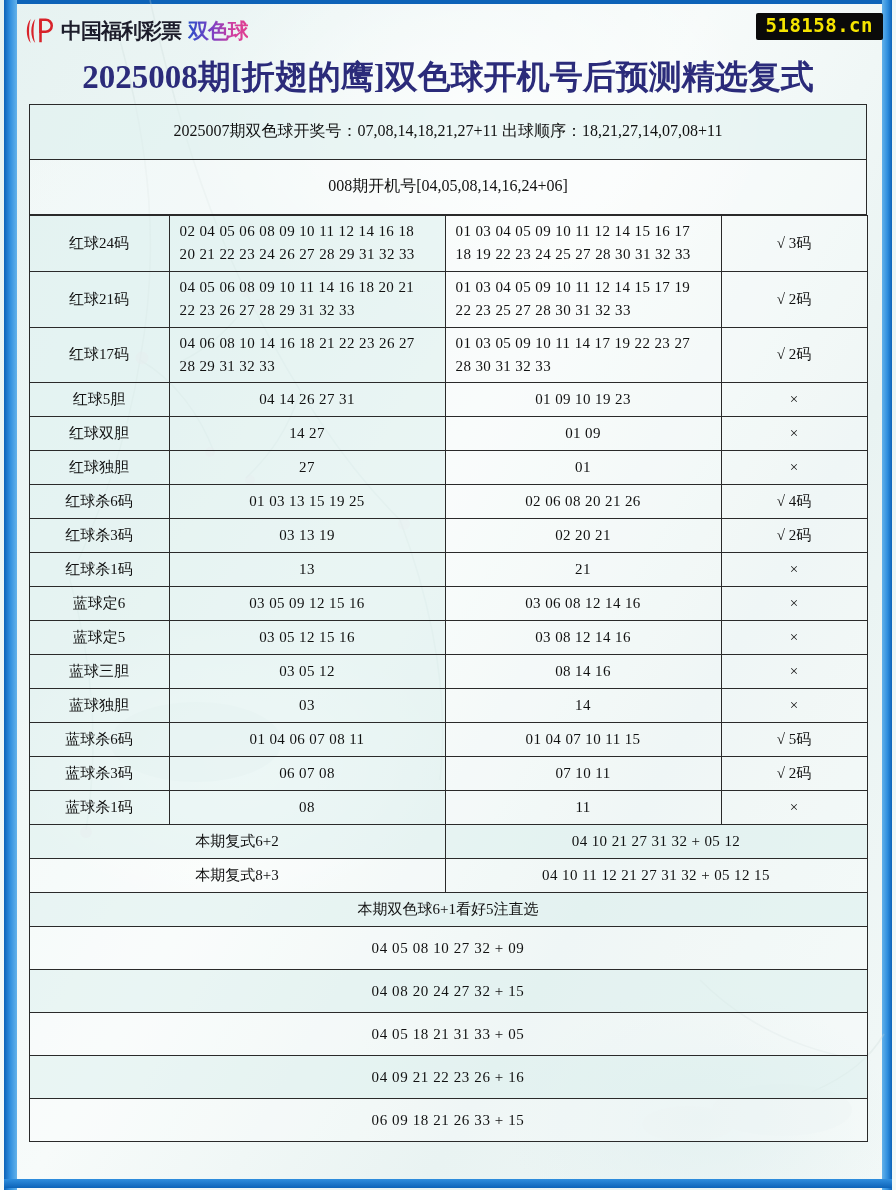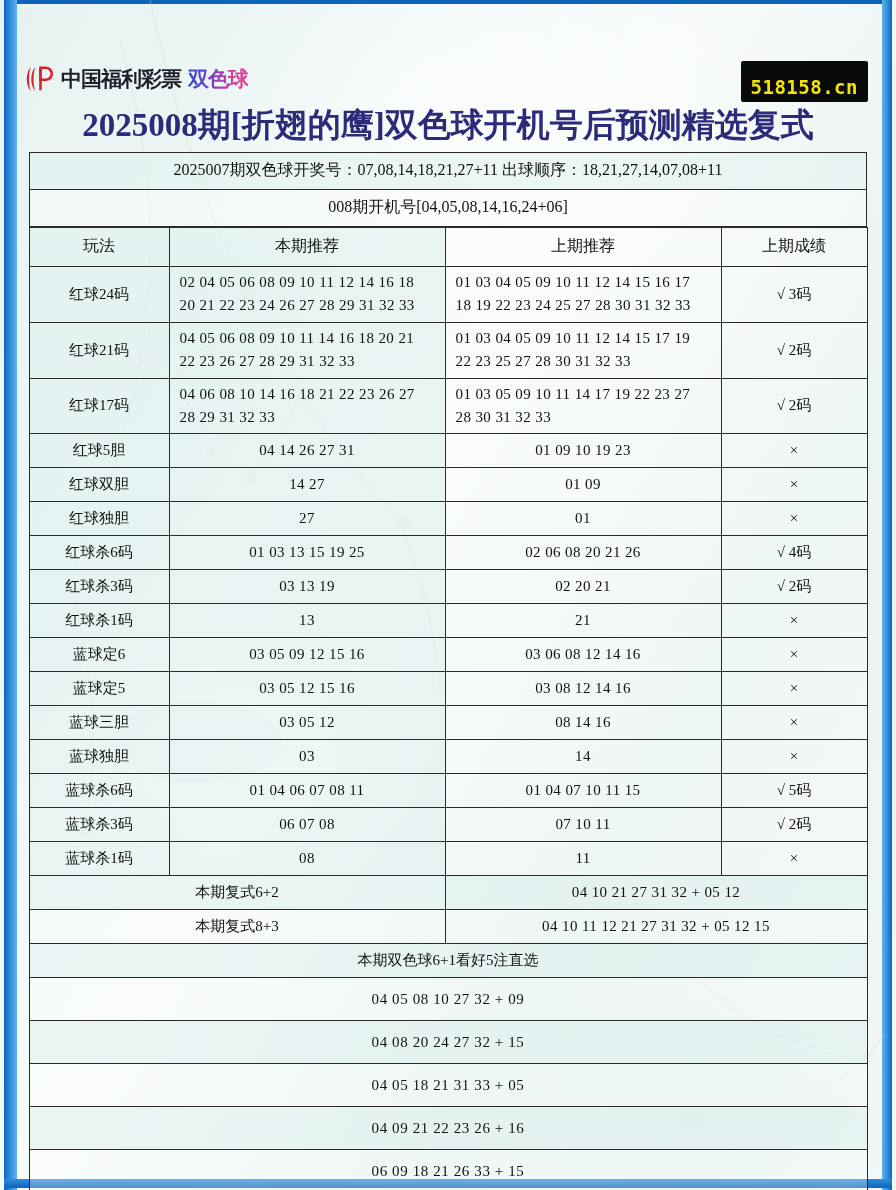--- a/index.html
+++ b/index.html
@@ -23,45 +23,45 @@
   .rail-right{right:4px;top:0;width:10px;height:1190px;background:linear-gradient(270deg,#0d63b8 0%,#2f8ede 45%,#63b2ea 100%);}
   .rail-top{left:4px;top:0;width:888px;height:4px;background:#0d63b8;}
   .rail-bottom{left:4px;bottom:2px;width:888px;height:9px;background:linear-gradient(180deg,#2f8ede 0%,#0d63b8 100%);}
 
   
   .texture{position:absolute;inset:0;pointer-events:none;opacity:.5;}
 
   .content{position:absolute;left:0;top:0;width:896px;}
 
   
-  .header{position:relative;height:58px;margin-top:48px;}
+  .header{position:relative;height:58px;}
   .logo{position:absolute;left:24px;top:16px;display:flex;align-items:center;gap:7px;}
   .logo-mark{width:30px;height:30px;position:relative;}
   .logo-cn{font-family:"DejaVu Sans","Liberation Sans",sans-serif;
       font-size:21px;font-weight:bold;color:#1d1d2b;letter-spacing:-1px;}
   .logo-ssq{font-family:"DejaVu Sans","Liberation Sans",sans-serif;
       font-size:21px;font-weight:bold;letter-spacing:-1px;
       background:linear-gradient(90deg,#2b4fc8 0%,#7a3fc4 40%,#d13fa0 75%,#e0408f 100%);
       -webkit-background-clip:text;background-clip:text;color:transparent;}
-  .badge{position:absolute;right:28px;top:13px;background:#0a0a0a;
-      padding:15px 10px 4px;border-radius:2px;}
+  .badge{position:absolute;right:13px;top:13px;background:#0a0a0a;
+      padding:1px 10px 4px;border-radius:2px;}
   .badge span{font-family:"DejaVu Sans Mono","Liberation Mono",monospace;
       font-size:19px;font-weight:bold;color:#f5e400;letter-spacing:.5px;}
 
   
   .title{text-align:center;font-size:33px;font-weight:bold;color:#2b2b7a;
       letter-spacing:0px;line-height:1.08;padding:2px 0 8px;
       font-family:"Liberation Serif","DejaVu Serif",serif;}
 
   
   .tbl{border-collapse:collapse;margin:0 auto;width:838px;
        table-layout:fixed;background:rgba(255,255,255,.12);}
   .tbl td,.tbl th{border:1px solid #2a2a2a;padding:0;}
   .info-row td{height:30px;text-align:center;font-size:16px;color:#111;
-      padding:3px 6px;font-family:"Liberation Serif","DejaVu Serif",serif;}
+      padding:12px 6px;font-family:"Liberation Serif","DejaVu Serif",serif;}
   .maintbl{border-collapse:collapse;margin:0 auto;width:838px;table-layout:fixed;}
   .maintbl td{border:1px solid #2a2a2a;font-size:15px;color:#111;
       text-align:center;vertical-align:middle;padding:4px 6px;}
   .maintbl td.head{font-size:16px;height:30px;}
   .c1{width:140px;}
   .c2{width:276px;}
   .c3{width:276px;}
   .c4{width:146px;}
   .nums{font-family:"Liberation Serif","DejaVu Serif",serif;
       font-size:16px;letter-spacing:.4px;line-height:1.55;}
@@ -147,26 +147,20 @@
       </table>
 
     <table class="maintbl">
       <colgroup>
         <col class="c1">
           <col class="c2">
           <col class="c3">
           <col class="c4">
       </colgroup>
       <tbody>
-          <tr>
-        <td class="head zebra-a">玩法</td>
-        <td class="head zebra-a">本期推荐</td>
-        <td class="head zebra-b">上期推荐</td>
-        <td class="head zebra-b">上期成绩</td>
-      </tr>
 
       <tr class="tall">
         <td class="zebra-a">红球24码</td>
         <td class="nums left zebra-a">02 04 05 06 08 09 10 11 12 14 16 18 20 21 22 23 24 26 27 28 29 31 32 33</td>
         <td class="nums left zebra-b">01 03 04 05 09 10 11 12 14 15 16 17 18 19 22 23 24 25 27 28 30 31 32 33</td>
         <td class="res zebra-b">√ 3码</td>
       </tr>
       <tr class="tall">
         <td class="zebra-a">红球21码</td>
         <td class="nums left zebra-a">04 05 06 08 09 10 11 14 16 18 20 21 22 23 26 27 28 29 31 32 33</td>

